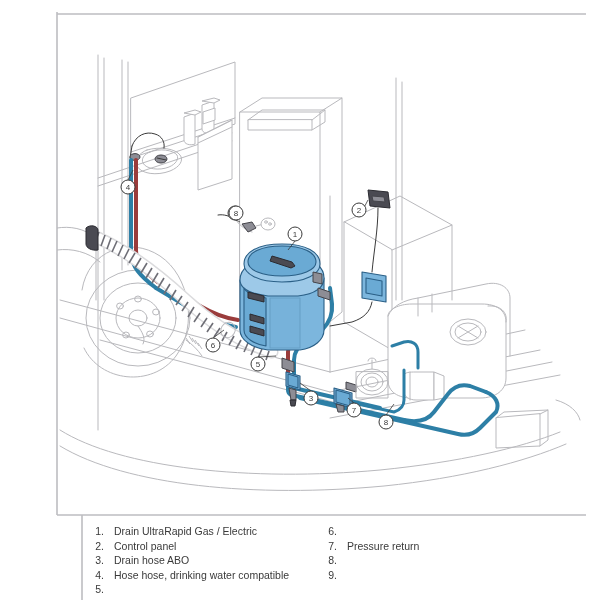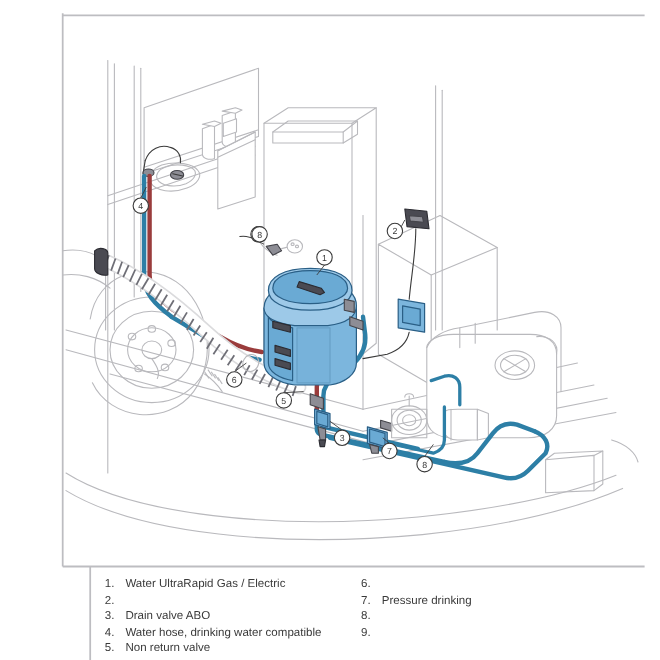--- a/index.html
+++ b/index.html
@@ -358,45 +358,45 @@
           <circle class="callout-c" cx="236" cy="213" r="7"></circle>
           <text class="callout-t" x="236" y="216">8</text>
         </g>
       </g>
   </svg>
 
   <div class="legend">
     <div class="legend-col left">
       <div class="legend-row">
         <span class="legend-num">1.</span>
-        <span class="legend-txt">Water UltraRapid Gas / Electric</span>
+        <span class="legend-txt">Drain UltraRapid Gas / Electric</span>
       </div>
       <div class="legend-row">
         <span class="legend-num">2.</span>
+        <span class="legend-txt">Control panel</span>
       </div>
       <div class="legend-row">
         <span class="legend-num">3.</span>
-        <span class="legend-txt">Drain valve ABO</span>
+        <span class="legend-txt">Drain hose ABO</span>
       </div>
       <div class="legend-row">
         <span class="legend-num">4.</span>
-        <span class="legend-txt">Water hose, drinking water compatible</span>
+        <span class="legend-txt">Hose hose, drinking water compatible</span>
       </div>
       <div class="legend-row">
         <span class="legend-num">5.</span>
-        <span class="legend-txt">Non return valve</span>
       </div>
     </div>
     <div class="legend-col right">
       <div class="legend-row">
         <span class="legend-num">6.</span>
       </div>
       <div class="legend-row">
         <span class="legend-num">7.</span>
-        <span class="legend-txt">Pressure drinking</span>
+        <span class="legend-txt">Pressure return</span>
       </div>
       <div class="legend-row">
         <span class="legend-num">8.</span>
       </div>
       <div class="legend-row">
         <span class="legend-num">9.</span>
       </div>
     </div>
   </div>
 

